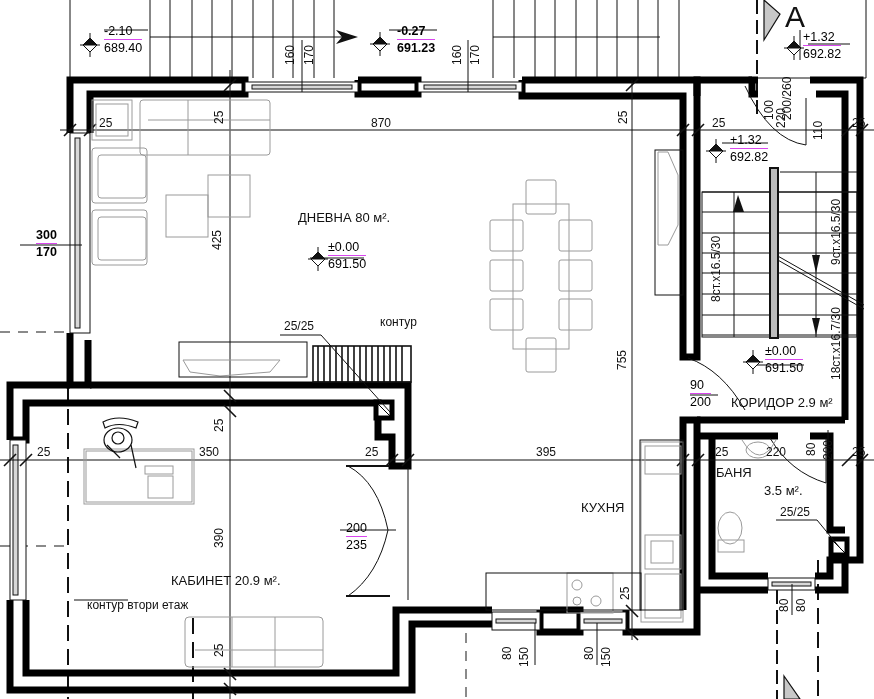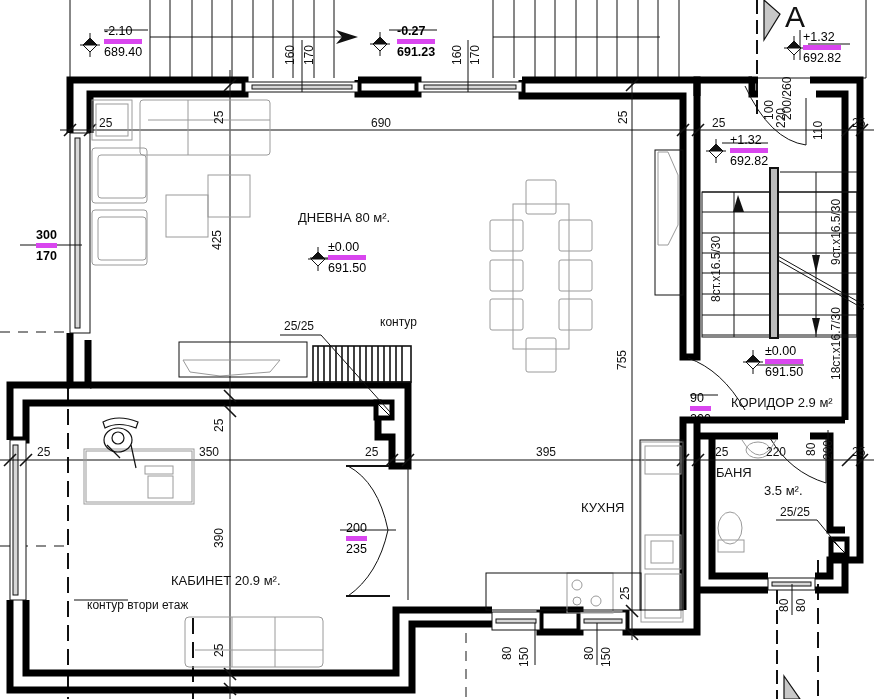--- a/index.html
+++ b/index.html
@@ -4,21 +4,21 @@
 <style>
   html, body { margin: 0; padding: 0; background: #ffffff; }
   body { width: 874px; height: 699px; overflow: hidden; position: relative; font-family: "Liberation Sans", sans-serif; }
   #plan { position: absolute; left: 0; top: 0; width: 874px; height: 699px; }
   .lbl { position: absolute; font-family: "Liberation Sans", sans-serif; color: #111; white-space: nowrap; line-height: 1; }
   .room { font-size: 13px; }
   .dim { font-size: 12px; }
   .dimv { font-size: 12px; transform-origin: left top; transform: rotate(-90deg); }
   .big { font-size: 30px; }
   .frac { position: absolute; font-size: 12.5px; line-height: 14px; text-align: left; }
-  .frac .top { display: block; border-bottom: 5px solid #d946ef; padding-bottom: 1px; }
+  .frac .top { display: block; border-bottom: 1px solid #d946ef; padding-bottom: 1px; }
   .frac .bot { display: block; padding-top: 1px; }
 </style>
 </head>
 <body>
 
 <svg id="plan" viewBox="0 0 874 699" xmlns="http://www.w3.org/2000/svg">
 
   <g stroke="#111" stroke-width="1" fill="none">
     <line x1="70" y1="0" x2="70" y2="78"></line>
     <line x1="150" y1="0" x2="150" y2="78"></line>
@@ -379,38 +379,38 @@
 <div class="lbl dimv" style="left:303px;top:65px;">170</div>
 <div class="lbl dimv" style="left:451px;top:65px;">160</div>
 <div class="lbl dimv" style="left:469px;top:65px;">170</div>
 <div class="frac" style="left:36px;top:228px;font-weight:bold;">
   <span class="top">300</span>
   <span class="bot">170</span>
 </div>
 <div class="lbl dimv" style="left:763px;top:120px;">100</div>
 <div class="lbl dimv" style="left:775px;top:128px;">220</div>
 <div class="lbl dimv" style="left:781px;top:120px;">200/260</div>
-<div class="frac" style="left:690px;top:391px;">
+<div class="frac" style="left:690px;top:378px;">
   <span class="top">90</span>
   <span class="bot">200</span>
 </div>
 <div class="lbl dimv" style="left:805px;top:456px;">80</div>
 <div class="lbl dimv" style="left:822px;top:460px;">200</div>
 <div class="frac" style="left:346px;top:521px;">
   <span class="top">200</span>
   <span class="bot">235</span>
 </div>
 <div class="lbl dimv" style="left:501px;top:660px;">80</div>
 <div class="lbl dimv" style="left:518px;top:667px;">150</div>
 <div class="lbl dimv" style="left:583px;top:660px;">80</div>
 <div class="lbl dimv" style="left:600px;top:667px;">150</div>
 <div class="lbl dimv" style="left:778px;top:612px;">80</div>
 <div class="lbl dimv" style="left:795px;top:612px;">80</div>
 
-<div class="lbl dim" style="left:371px;top:117px;">690</div>
+<div class="lbl dim" style="left:371px;top:117px;">870</div>
 <div class="lbl dimv" style="left:211px;top:250px;">425</div>
 <div class="lbl dim" style="left:99px;top:117px;">25</div>
 <div class="lbl dimv" style="left:213px;top:124px;">25</div>
 <div class="lbl dimv" style="left:617px;top:124px;">25</div>
 <div class="lbl dim" style="left:712px;top:117px;">25</div>
 <div class="lbl dim" style="left:852px;top:117px;">25</div>
 <div class="lbl dimv" style="left:812px;top:140px;">110</div>
 <div class="lbl dimv" style="left:616px;top:370px;">755</div>
 <div class="lbl dim" style="left:199px;top:446px;">350</div>
 <div class="lbl dimv" style="left:213px;top:548px;">390</div>

